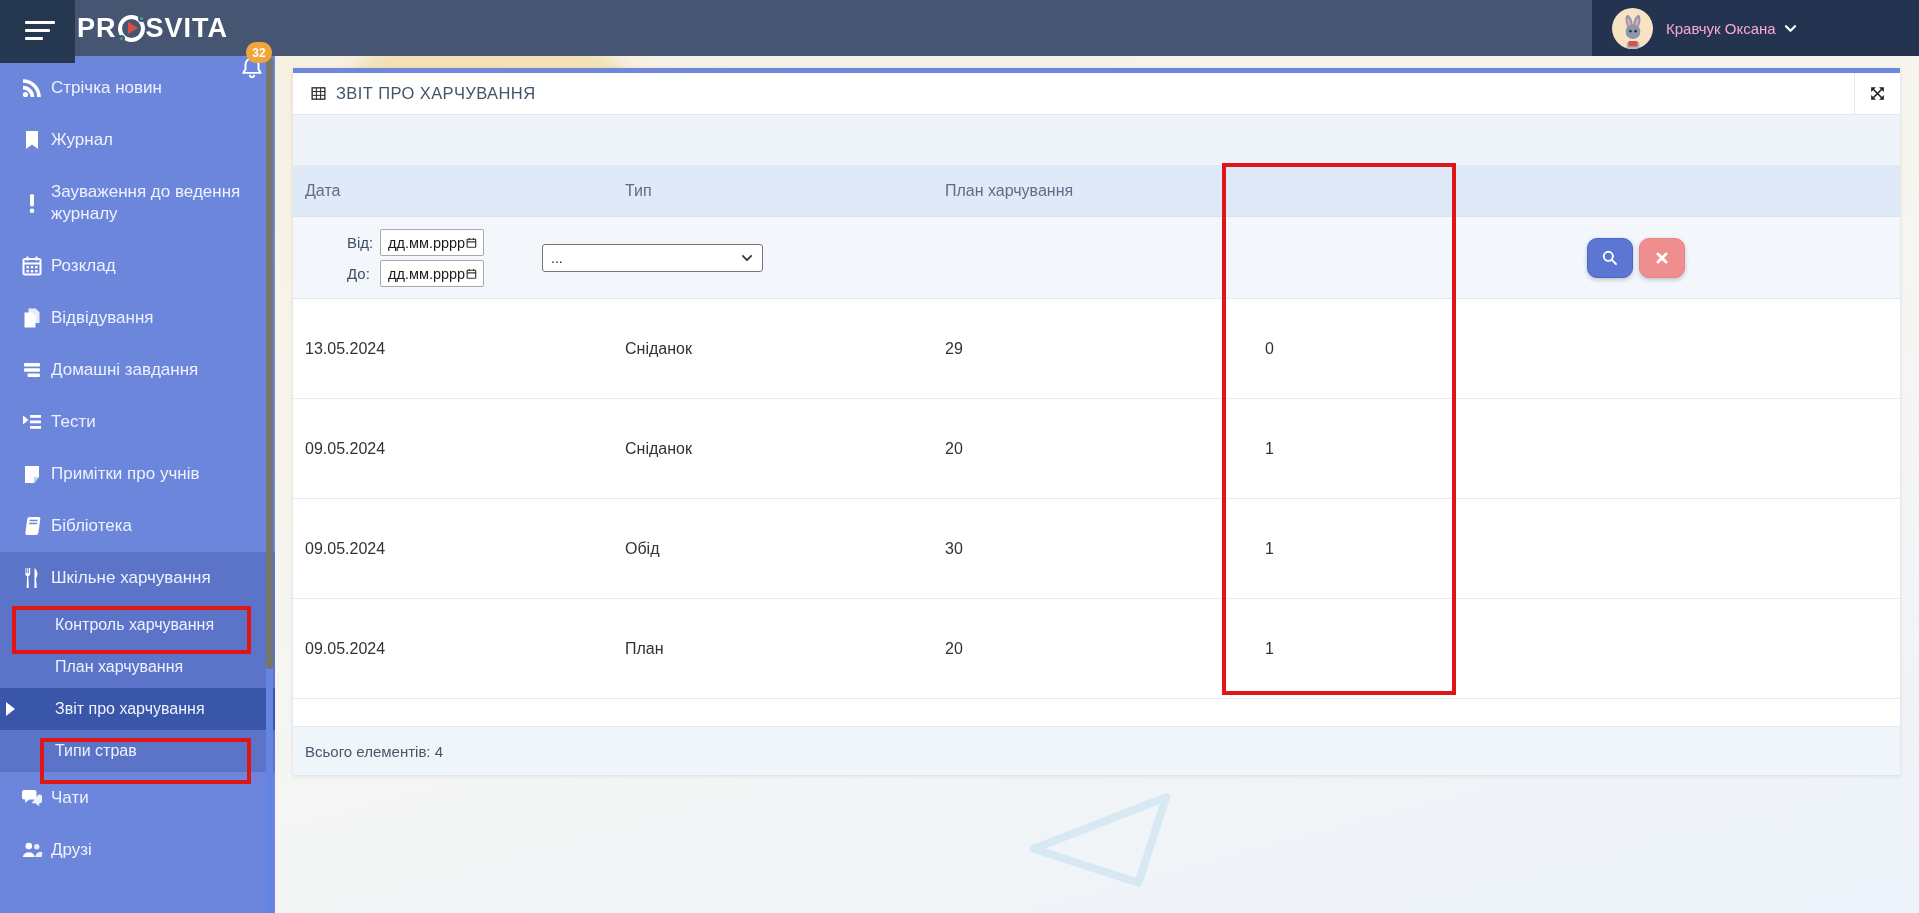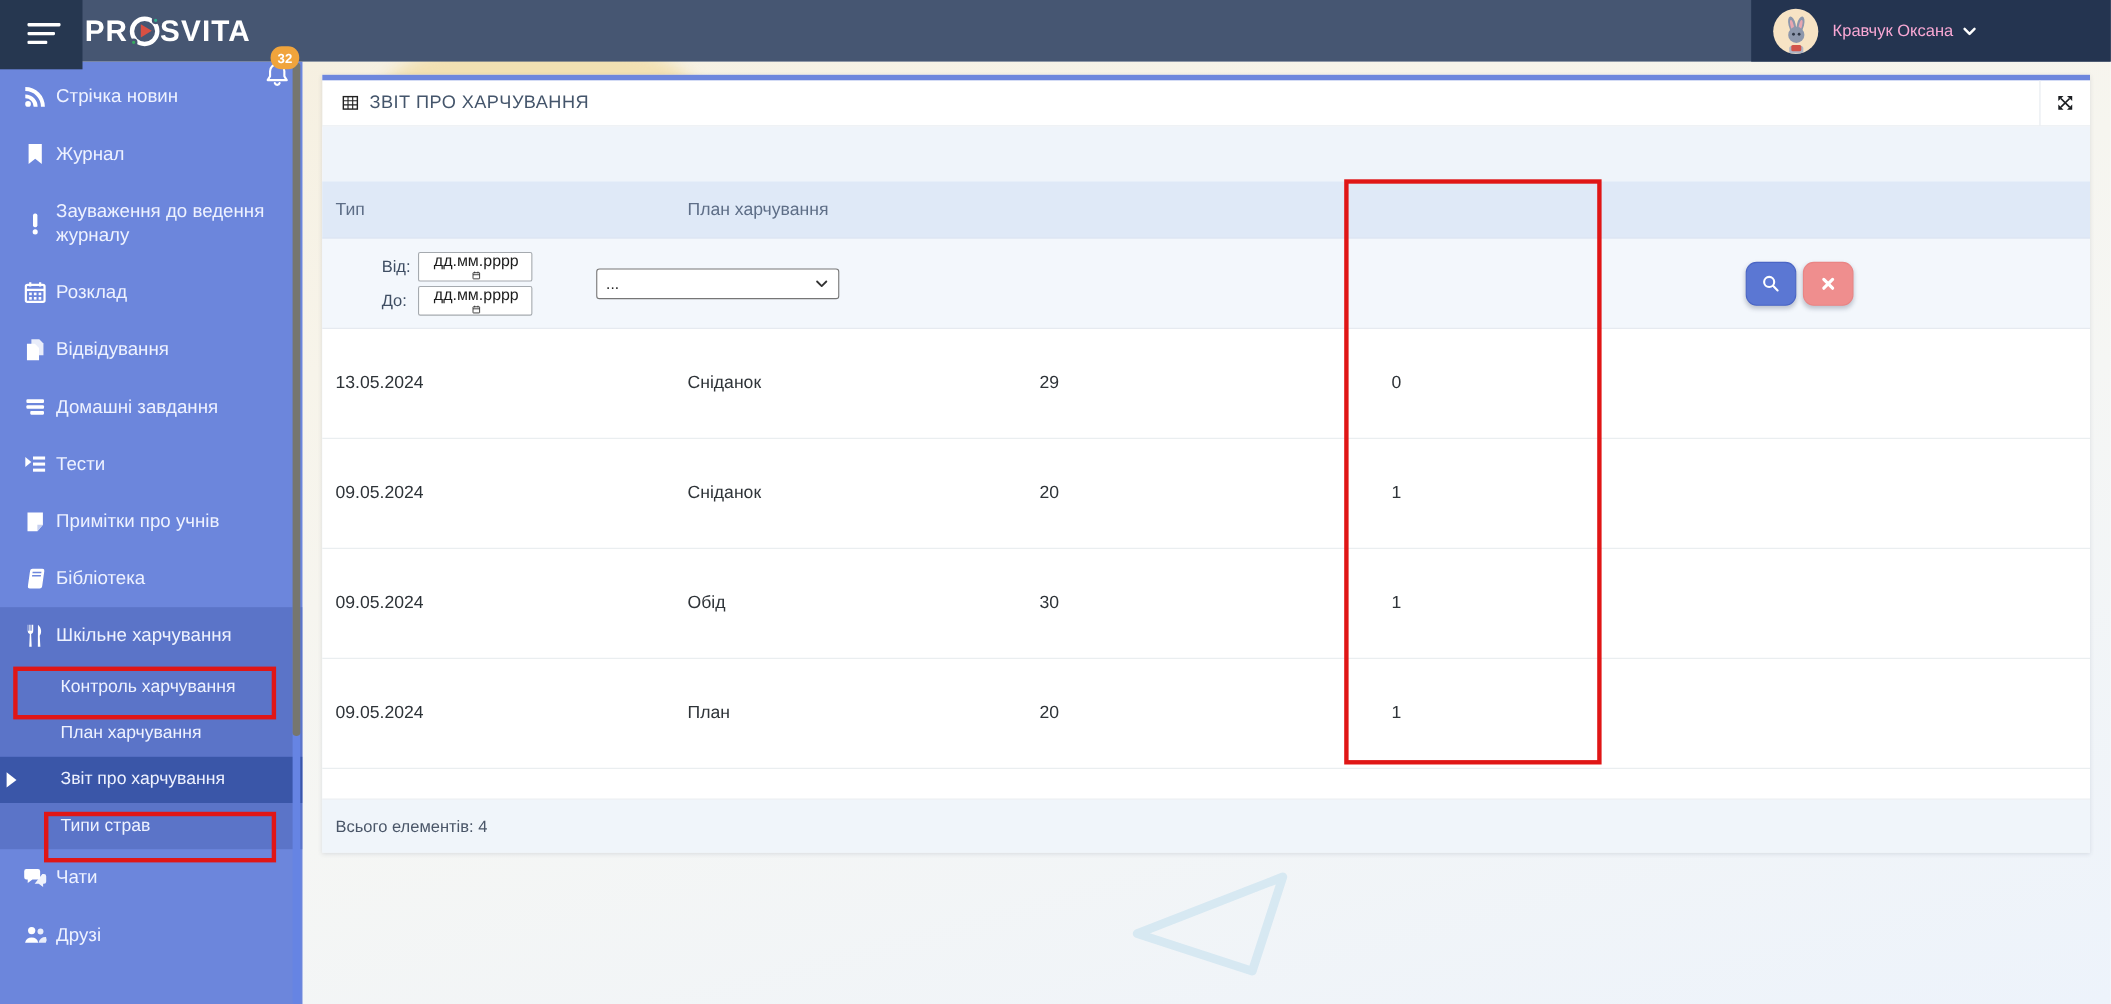--- a/index.html
+++ b/index.html
@@ -58,21 +58,21 @@
   .card-tools { width:46px; height:100%; border-left:1px solid #e5e9ef; display:flex; align-items:center; justify-content:center; cursor:pointer; }
   .card-body { background:#eff4fa; height:660px; padding-top:50px; position:relative; }
 
   .grid-row { display:grid; grid-template-columns:320px 320px 320px 320px 1fr; }
   .thead { background:#dfe9f7; height:52px; border-bottom:1px solid #d9e2f0; }
   .thead .cell { display:flex; align-items:center; padding-left:12px; color:#5e6e87; font-size:16px; }
   .filter-row { background:#f3f7fc; height:82px; border-bottom:1px solid #e5e9ef; position:relative; }
   .date-group { position:absolute; left:12px; top:12px;margin-left:42px; }
   .date-line { display:flex; align-items:center; margin-bottom:4px; }
   .date-line label { width:33px; font-size:15px; color:#3f4e63; }
-  .date-box { width:104px; height:27px; background:#fff; border:1px solid #a5aaaf; border-radius:2px; display:flex; align-items:center; padding:0 5px 0 7px; cursor:text;flex-direction:column; }
+  .date-box { width:104px; height:27px; background:#fff; border:1px solid #a5aaaf; border-radius:2px; display:flex; align-items:center; padding:0 5px 0 7px; cursor:text; }
   .date-box .ph { flex:1; font-size:14.5px; color:#1c1c1c; }
   .select-box { position:absolute; left:249px; top:27px; width:221px; height:28px; background:#fff; border:1px solid #767676; border-radius:3px; display:flex; align-items:center; padding:0 8px; cursor:pointer; }
   .select-box .val { flex:1; font-size:14px; color:#222; }
   .filter-actions { position:absolute; right:215px; top:21px; display:flex; gap:6px; }
   .btn { width:46px; height:40px; border-radius:10px; display:flex; align-items:center; justify-content:center; cursor:pointer; box-shadow:0 2px 4px rgba(40,50,80,.25); }
   .btn-search { background:#5b77d3; border:1px solid #4a65c5; }
   .btn-clear { background:#ef8e8e; border:1px solid #ea8484; }
 
   .data-row { background:#fff; height:100px; border-bottom:1px solid #e6eaee; }
   .data-row .cell { display:flex; align-items:center; padding-left:12px; color:#2e3338; font-size:16px; }
@@ -300,20 +300,23 @@
           <svg width="19" height="19" viewBox="0 0 24 24">
             <path d="M7 7l10 10M17 7L7 17" stroke="#1c1f23" stroke-width="2"></path>
             <path d="M4 4h6L4 10zM20 4v6l-6-6zM4 20v-6l6 6zM20 20h-6l6-6z" fill="#1c1f23"></path>
           </svg>
         </div>
       </div>
 
       <div class="card-body">
         <div class="grid-row thead" id="thead">
             <div class="cell">
+              <span>Дата</span>
+            </div>
+            <div class="cell">
               <span>Тип</span>
             </div>
             <div class="cell">
               <span>План харчування</span>
             </div>
             <div class="cell"></div>
           </div>
 
         <div class="filter-row">
           <div class="date-group">

